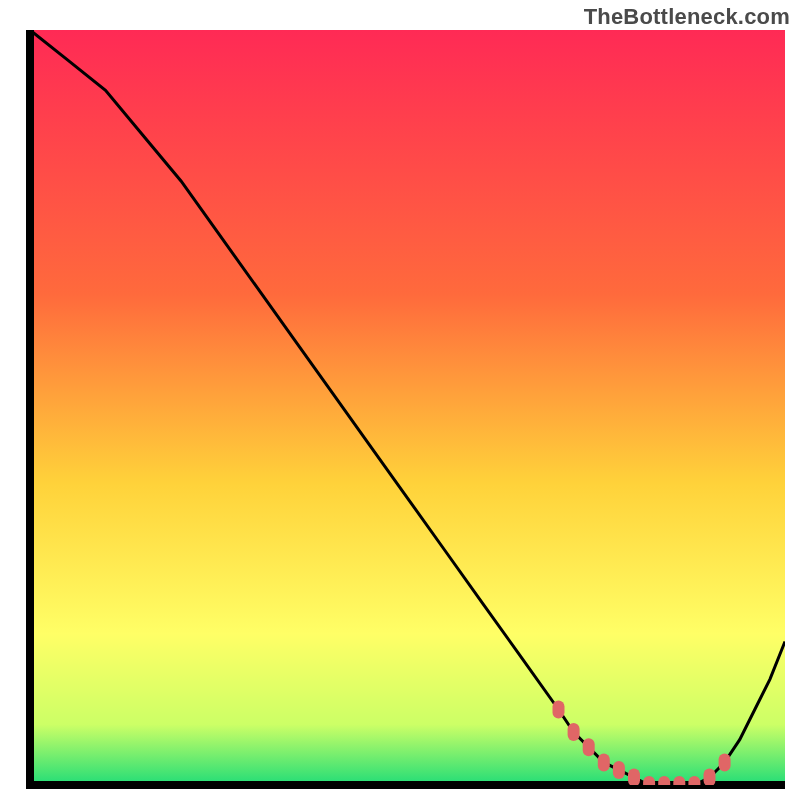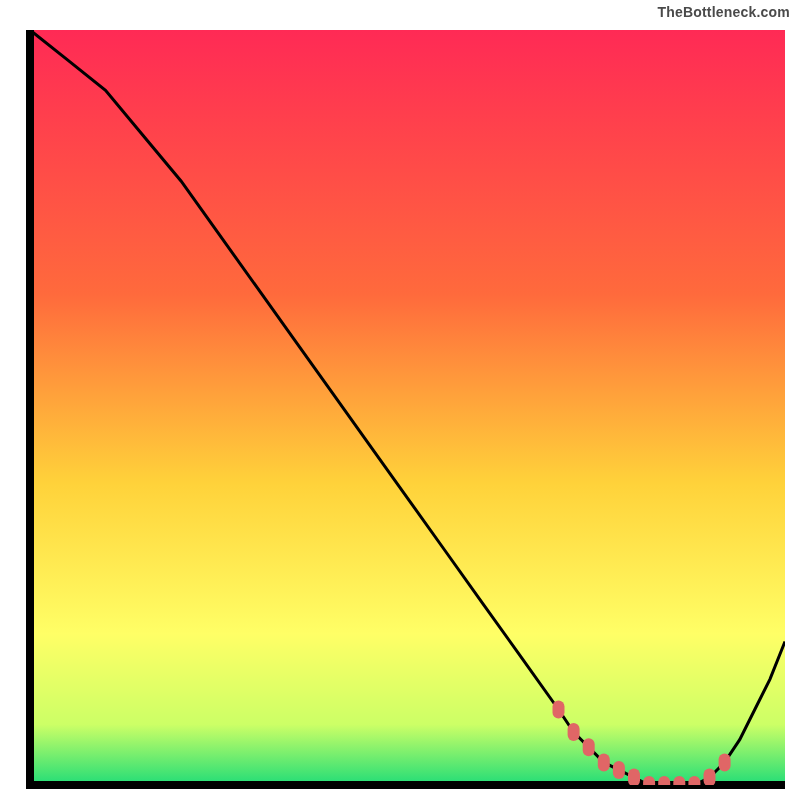--- a/index.html
+++ b/index.html
@@ -13,21 +13,21 @@
   }
   .stage {
     position: relative;
     width: 800px;
     height: 800px;
   }
   .watermark {
     position: absolute;
     top: 4px;
     right: 10px;
-    font-size: 14px;
+    font-size: 22px;
     font-weight: 600;
     color: #4a4a4a;
     letter-spacing: 0.2px;
     z-index: 10;
   }
   svg {
     display: block;
   }
 </style>
 </head>

